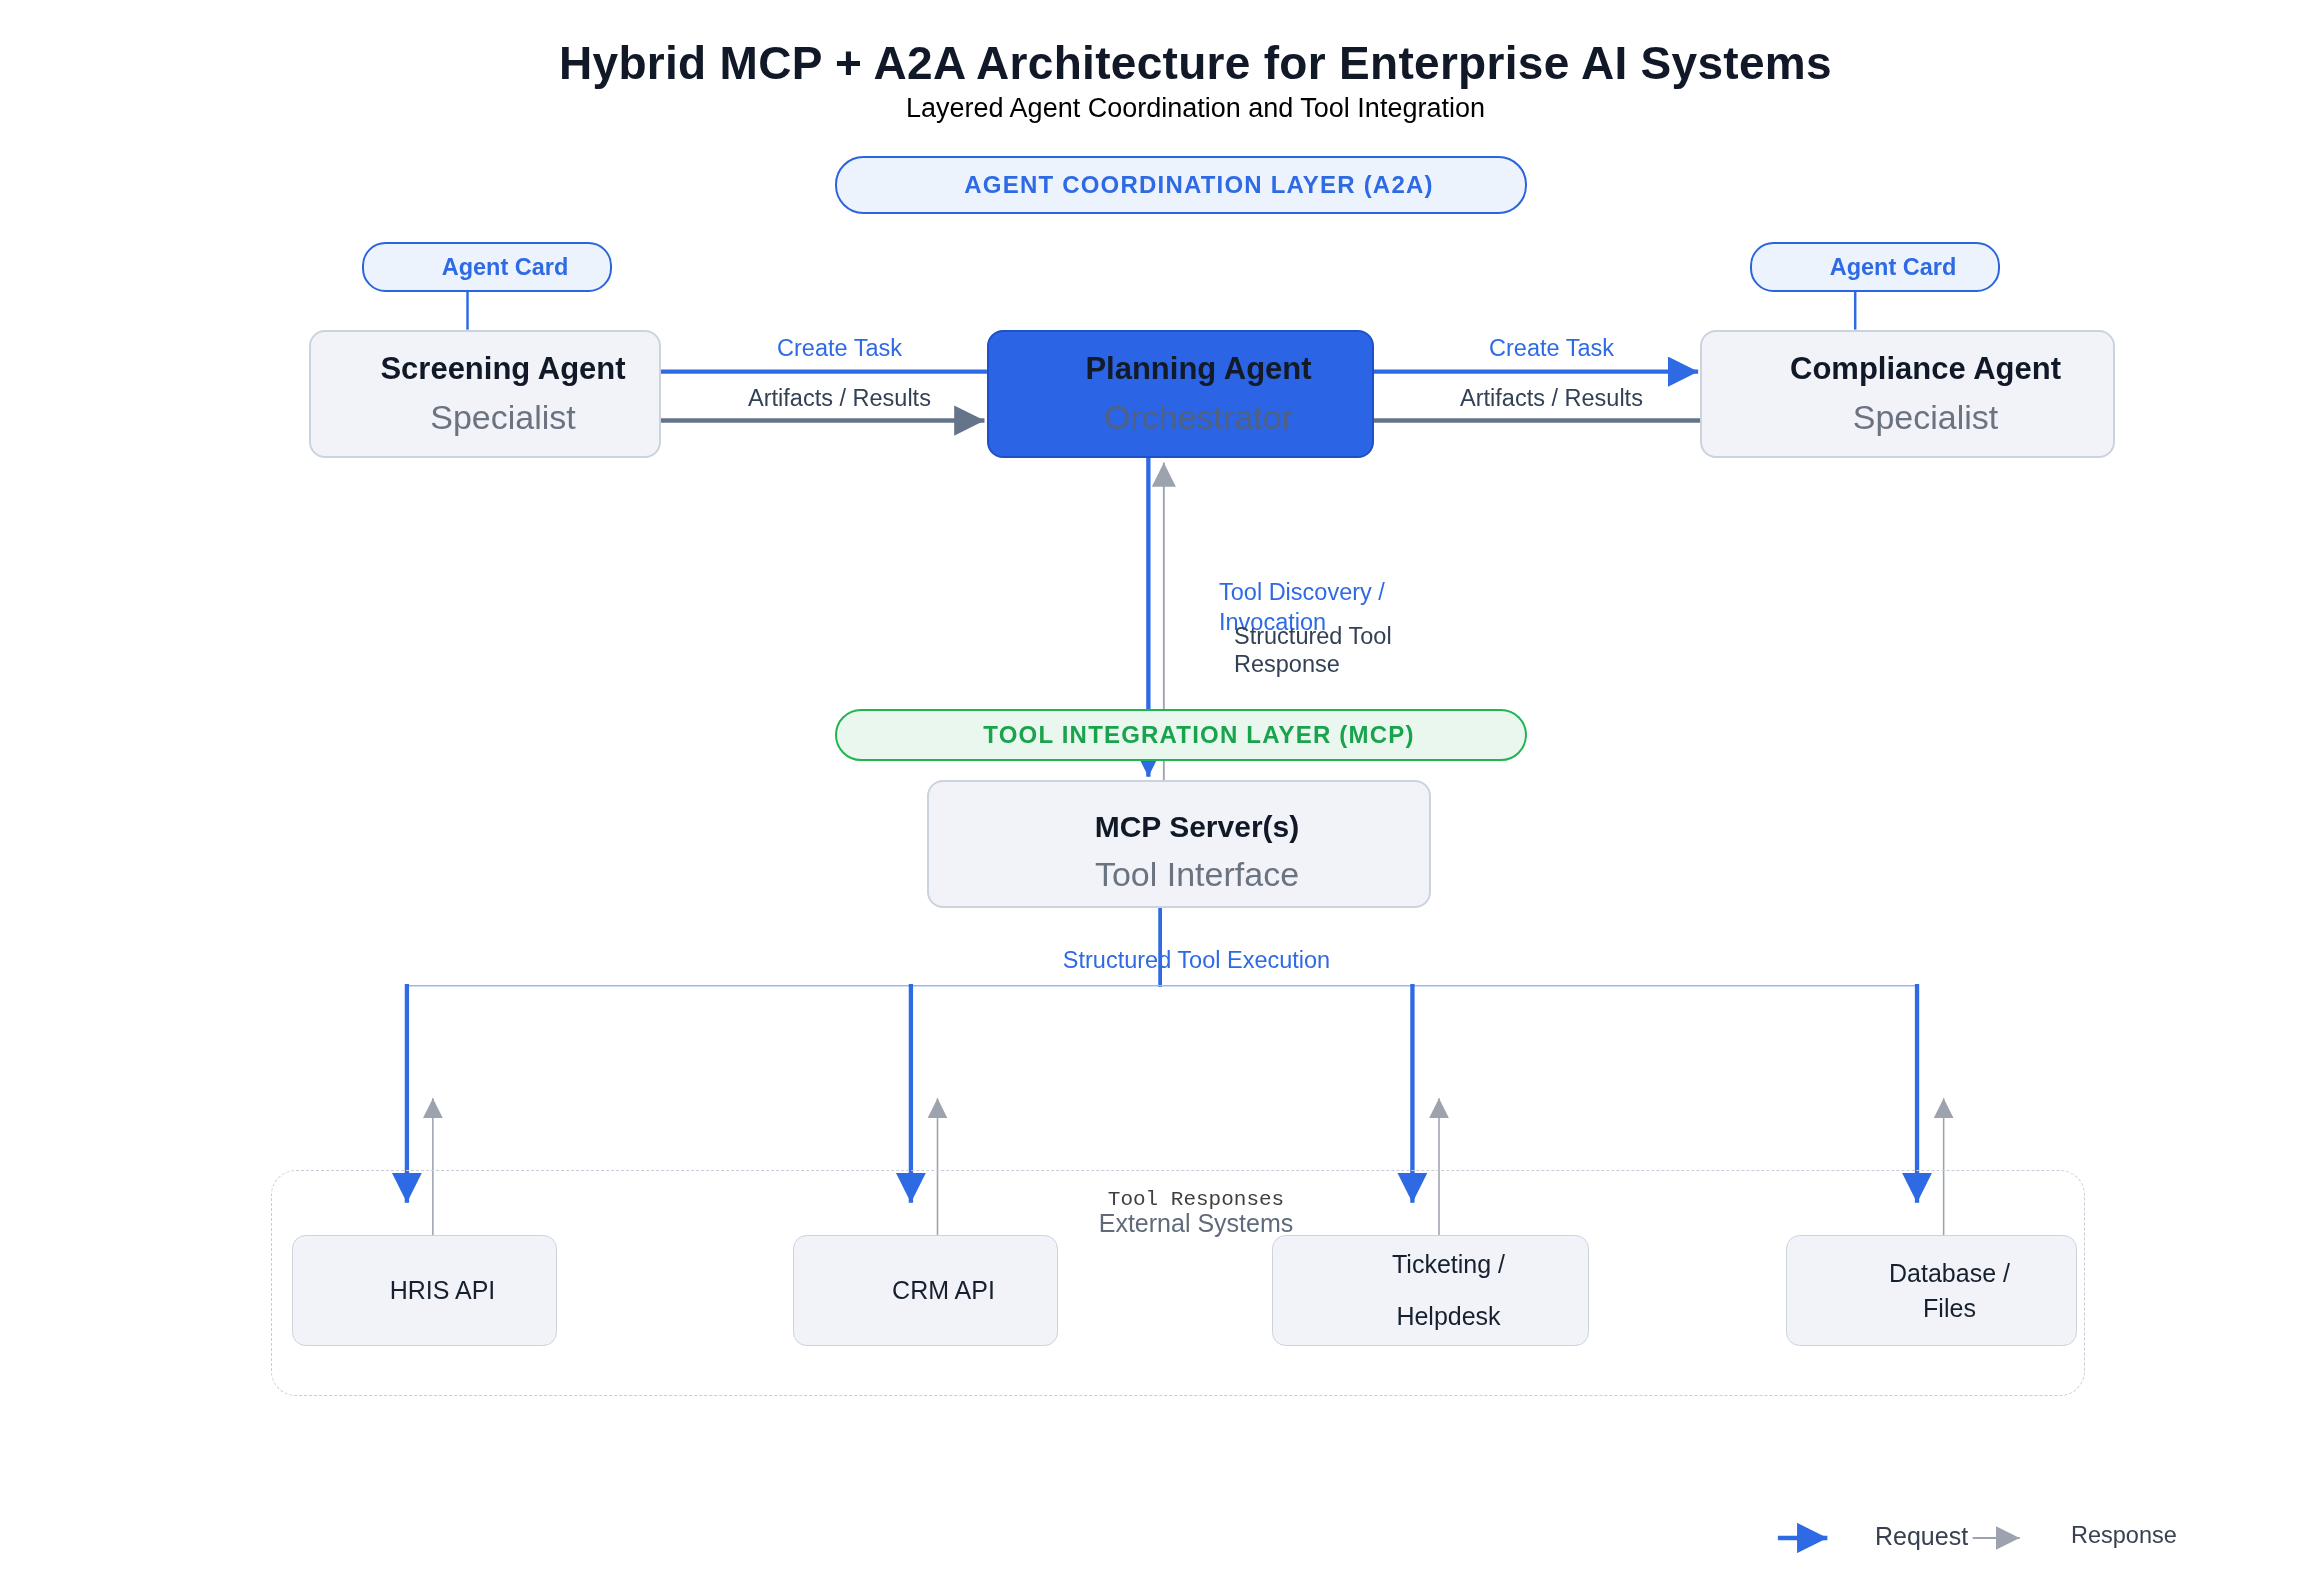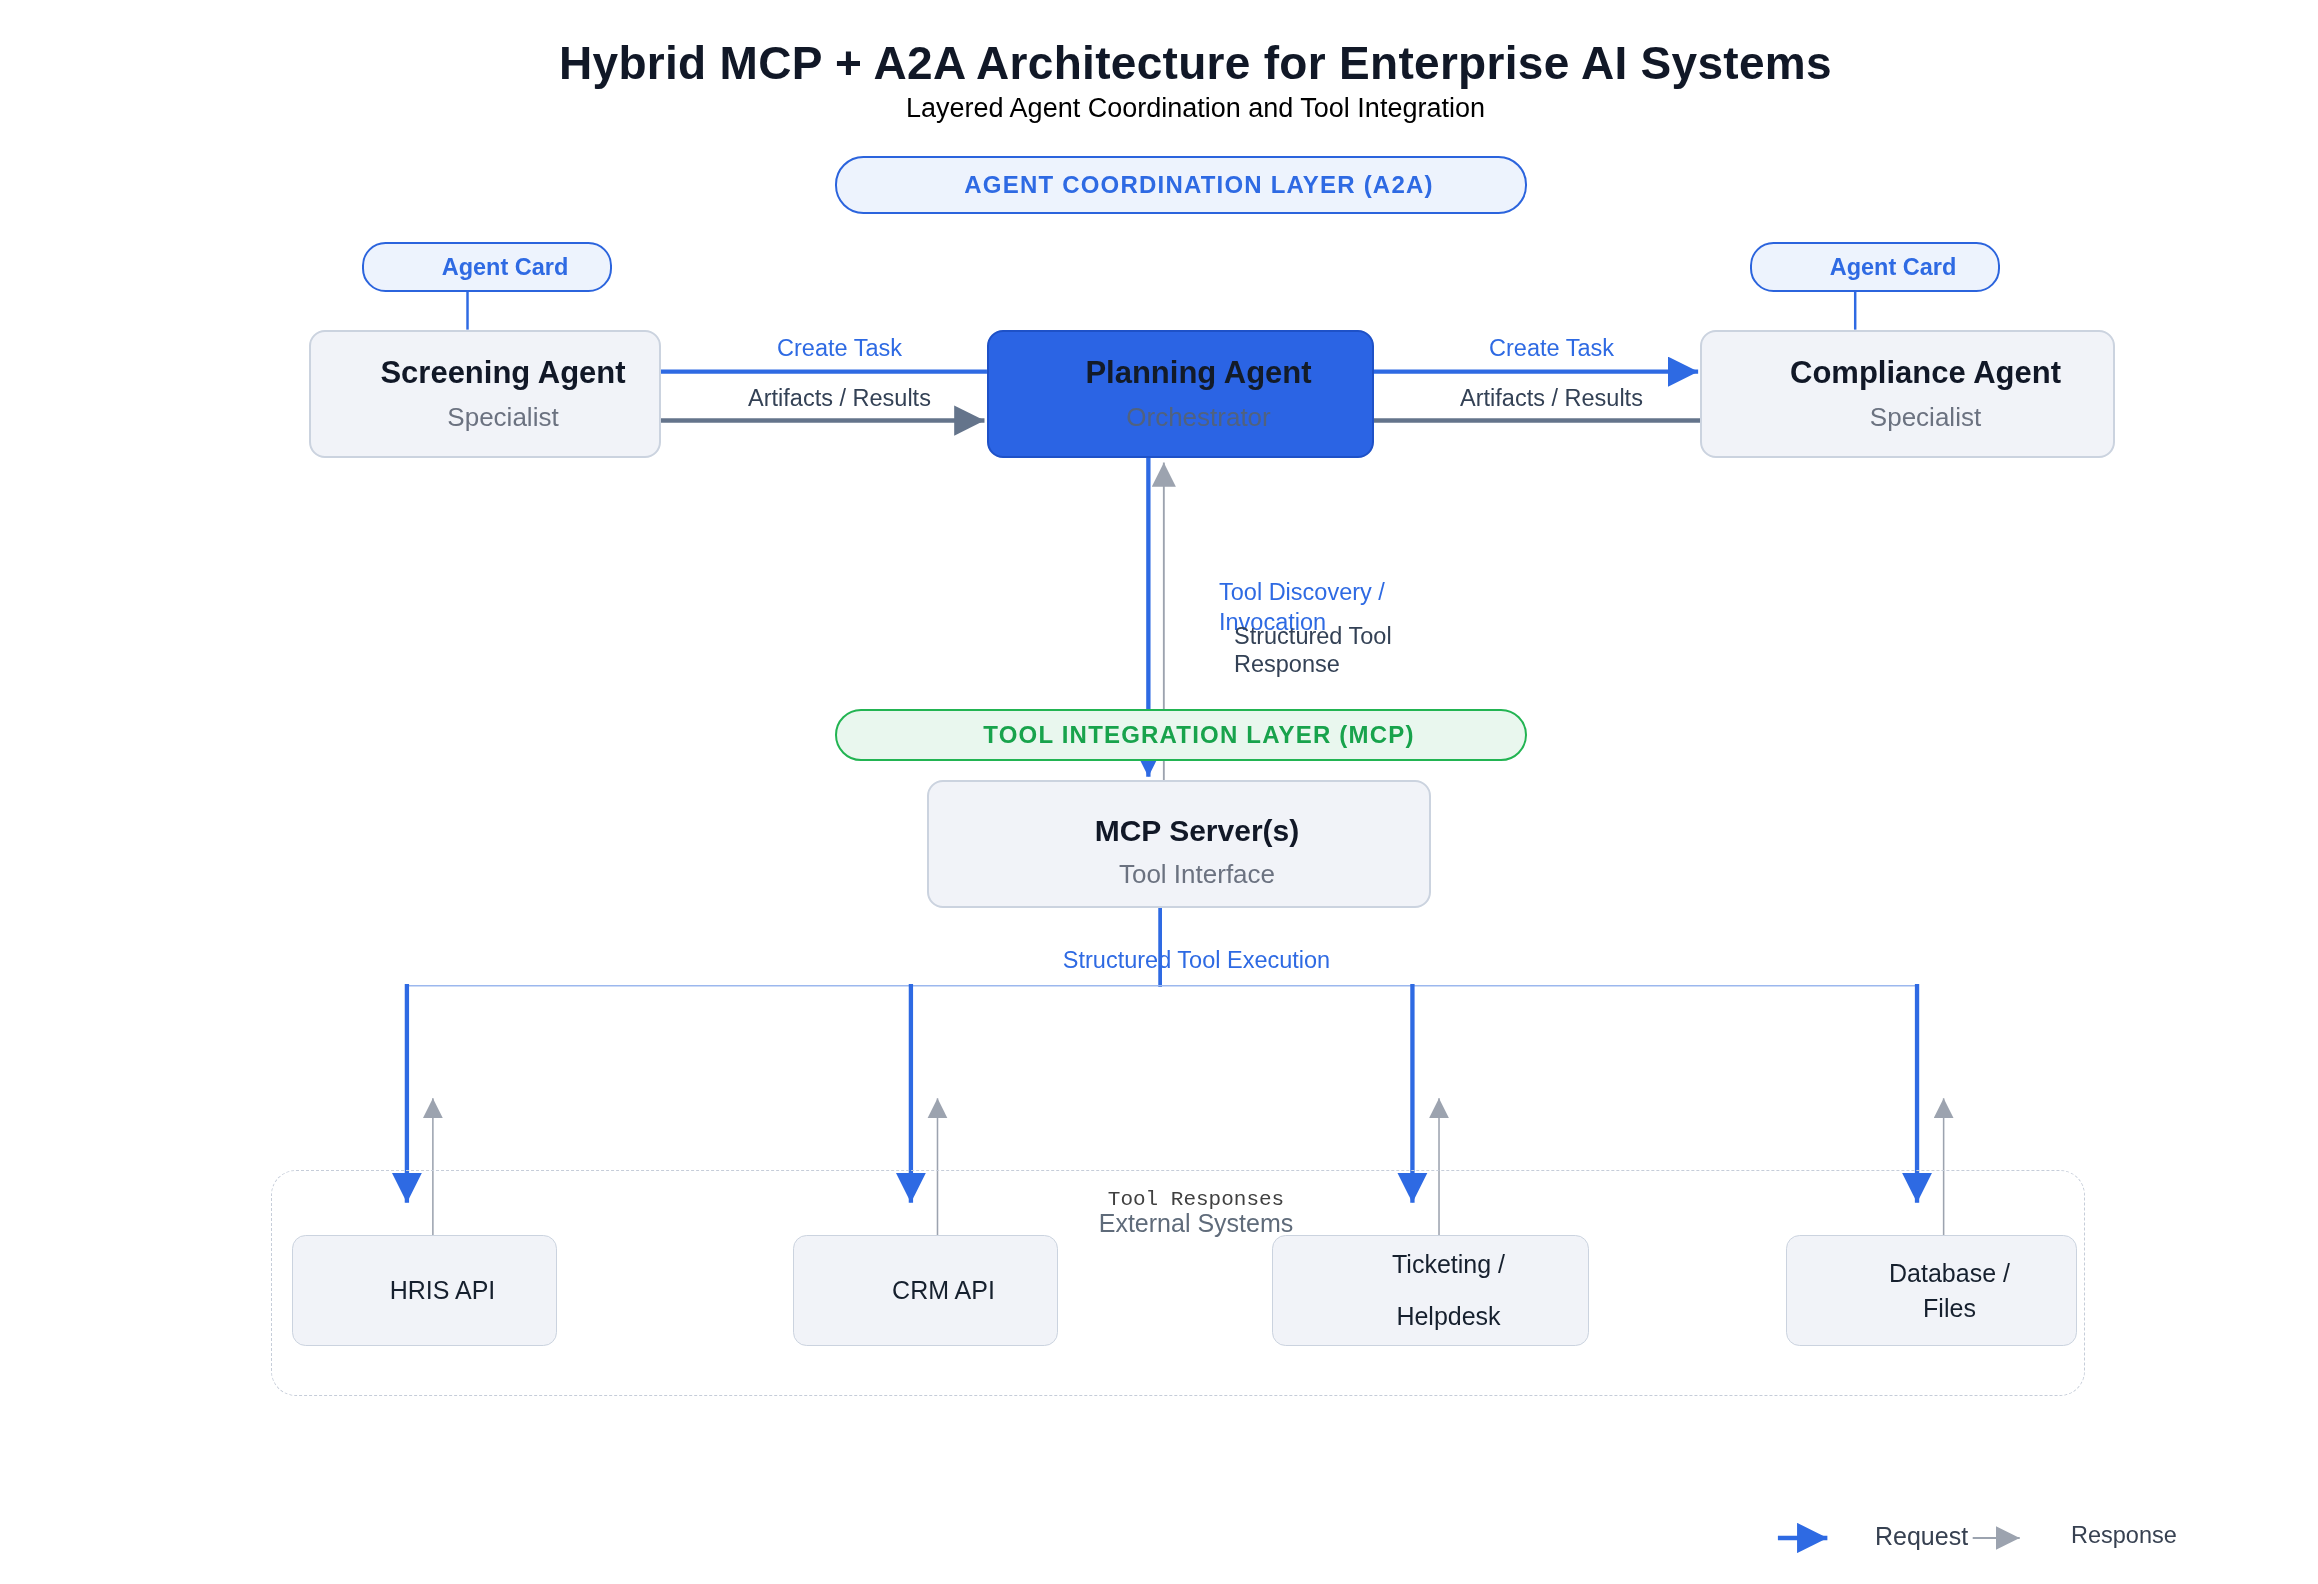--- a/index.html
+++ b/index.html
@@ -18,21 +18,21 @@
   .pill-mcp{left:835px;top:709px;width:652px;height:48px;background:#e9f7ee;border:2.5px solid #22b452;color:#18a34c;}
   
   .agent-card{border-radius:23.5px;background:#edf3fd;border:2.5px solid #2b64dd;color:#2e6ae3;
     display:flex;align-items:center;justify-content:center;font-weight:bold;font-size:23.5px;}
   .card-left{left:362px;top:242px;width:210px;height:46px;}
   .card-right{left:1750px;top:242px;width:210px;height:46px;}
   
   .node{border-radius:16px;background:#f1f3f8;border:2.5px solid #cbd3df;
     display:flex;flex-direction:column;align-items:center;justify-content:center;row-gap:11px;}
   .node .node-title{font-size:31px;font-weight:bold;color:#111827;}
-  .node .node-sub{font-size:26px;color:#6b7280;}
+  .node .node-sub{font-size:34px;color:#6b7280;}
   .box-screening{left:309px;top:330px;width:312px;height:124px;}
   .box-planning{left:987px;top:330px;width:347px;height:124px;background:#2b64e4;border-color:#1e51c7;}
   .box-planning .node-title{color:#131b28;}
   .box-planning .node-sub{color:#51627e;}
   .box-compliance{left:1700px;top:330px;width:375px;height:124px;}
   .box-mcp{left:927px;top:780px;width:464px;height:124px;}
   .box-mcp .node-title{font-size:30px;margin-top:16px;}
   
   .edge-label{font-size:23.5px;white-space:nowrap;}
   .blue-label{color:#2e6ae3;}

